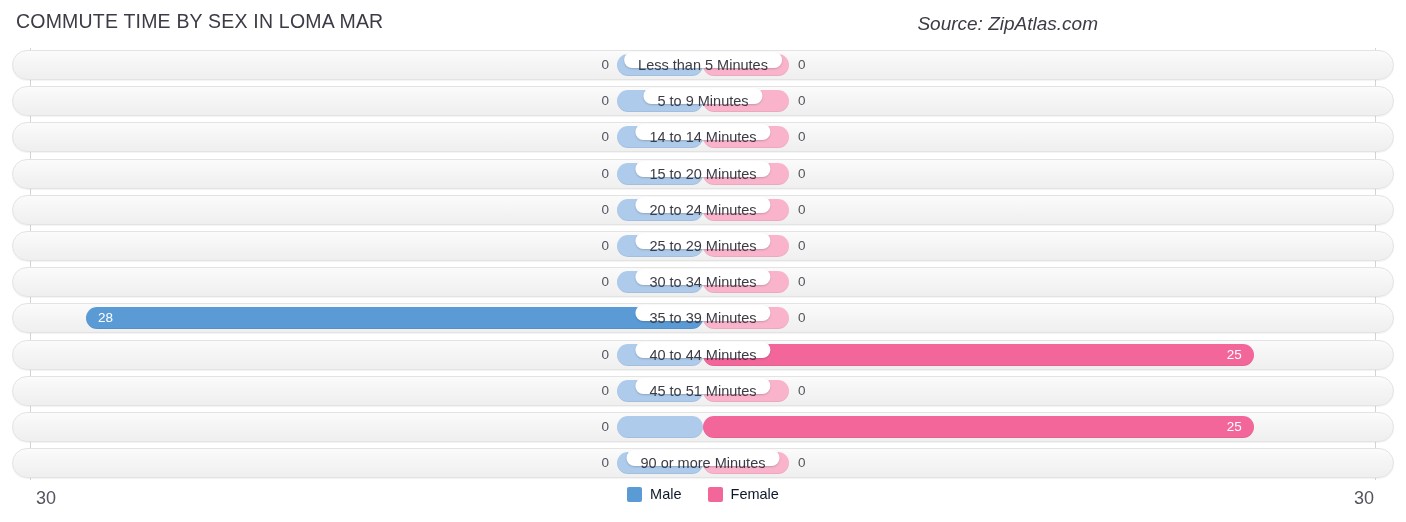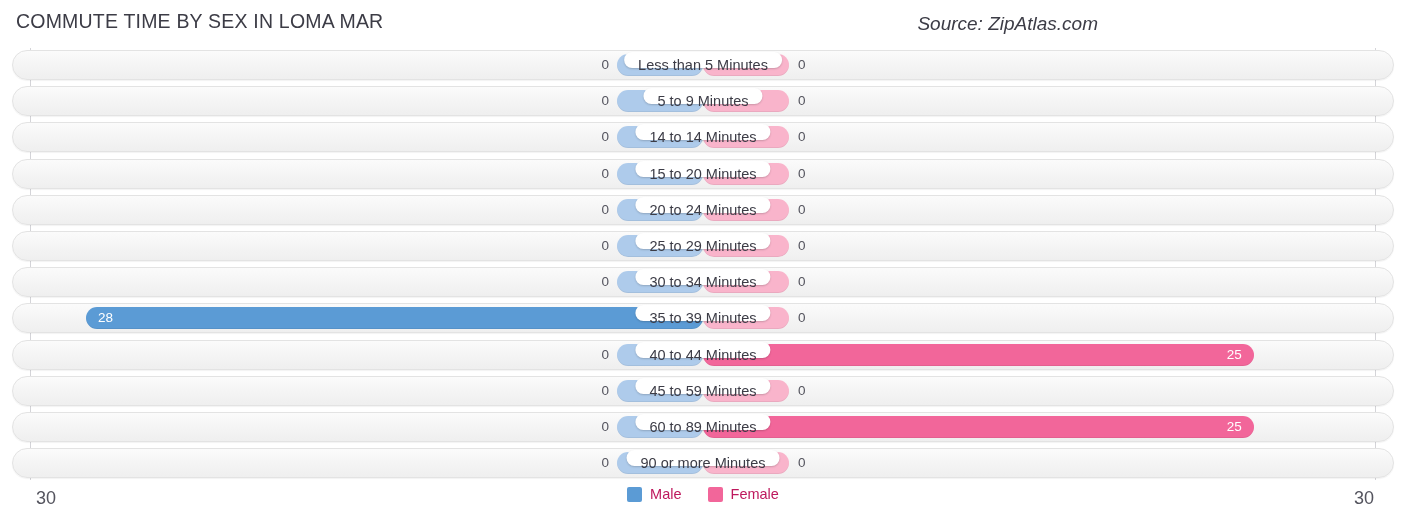--- a/index.html
+++ b/index.html
@@ -85,21 +85,21 @@
   }
   .axis-label.left{left:36px;}
   .axis-label.right{right:32px;}
 
   .legend{
     position:absolute;left:0;top:6px;width:1406px;
     display:flex;justify-content:center;align-items:center;gap:26px;
   }
   .legend-item{display:flex;align-items:center;gap:8px;}
   .legend-swatch{width:15px;height:15px;border-radius:2px;display:block;}
-  .legend-text{font-size:14.5px;color:#be185d;white-space:nowrap;}
+  .legend-text{font-size:14.5px;color:#0f172a;white-space:nowrap;}
 </style>
 </head>
 <body>
 
 <div class="chart-root">
 
   <div class="header">
     <div class="title">COMMUTE TIME BY SEX IN LOMA MAR</div>
     <div class="source">Source: ZipAtlas.com</div>
   </div>
@@ -197,31 +197,30 @@
           <div class="cat-pill" style="left: 691px;">40 to 44 Minutes</div>
         </div>
       </div>
       <div class="row" style="top: 327.8px;">
         <div class="track"></div>
         <div class="bars">
           <div class="bar bar-male zero" style="left: 605px; width: 86px;"></div>
           <div class="bar-val outside" style="left: 583px; width: 14px; text-align: right;">0</div>
           <div class="bar bar-female zero" style="left: 691px; width: 86px;"></div>
           <div class="bar-val outside" style="left: 786px;">0</div>
-          <div class="cat-pill" style="left: 691px;">45 to 59 Minutes</div>
+          <div class="cat-pill" style="left: 691px;">45 to 51 Minutes</div>
         </div>
       </div>
       <div class="row" style="top: 364px;">
         <div class="track"></div>
         <div class="bars">
           <div class="bar bar-male zero" style="left: 605px; width: 86px;"></div>
           <div class="bar-val outside" style="left: 583px; width: 14px; text-align: right;">0</div>
           <div class="bar bar-female" style="left: 691px; width: 550.833px;"></div>
           <div class="bar-val inside" style="left: 1207.83px; width: 22px; text-align: right;">25</div>
-          <div class="cat-pill" style="left: 691px;">60 to 89 Minutes</div>
         </div>
       </div>
       <div class="row" style="top: 400.2px;">
         <div class="track"></div>
         <div class="bars">
           <div class="bar bar-male zero" style="left: 605px; width: 86px;"></div>
           <div class="bar-val outside" style="left: 583px; width: 14px; text-align: right;">0</div>
           <div class="bar bar-female zero" style="left: 691px; width: 86px;"></div>
           <div class="bar-val outside" style="left: 786px;">0</div>
           <div class="cat-pill" style="left: 691px;">90 or more Minutes</div>

